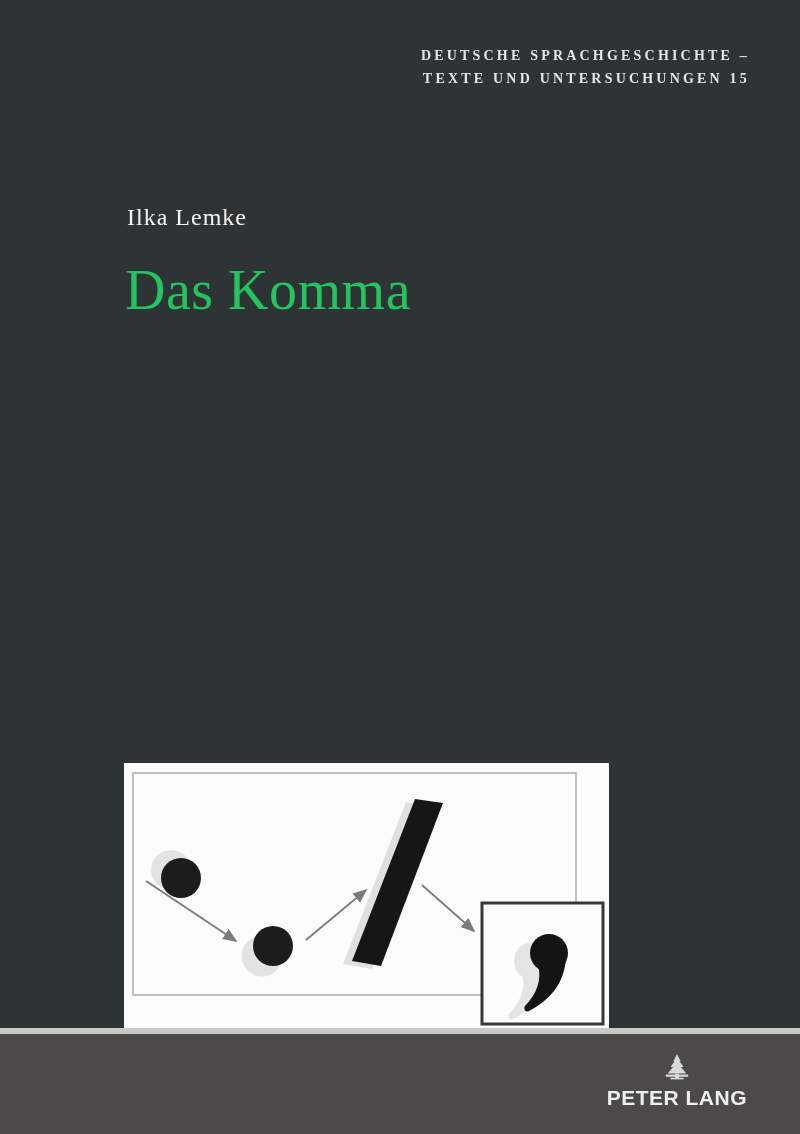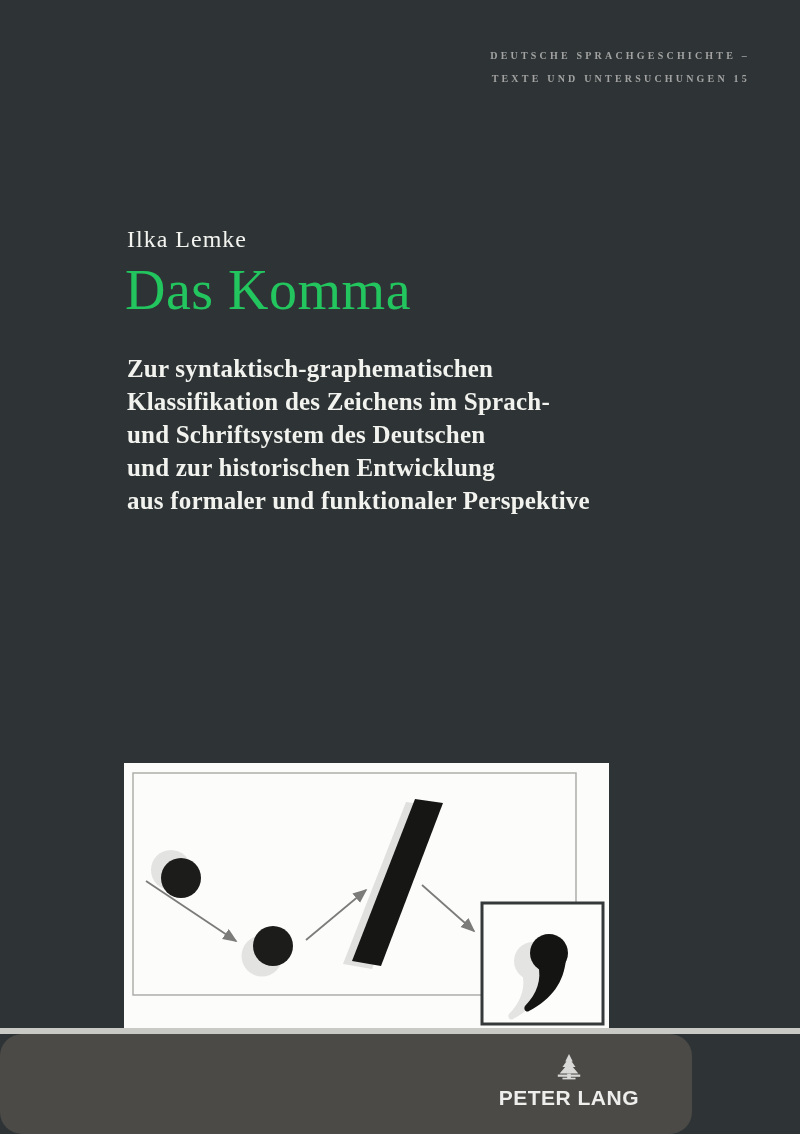--- a/index.html
+++ b/index.html
@@ -1,64 +1,57 @@
 <!DOCTYPE html>
 <html><head>
 <meta charset="utf-8">
 <style>
   html,body{margin:0;padding:0;}
   body{width:800px;height:1134px;position:relative;overflow:hidden;
        font-family:"Liberation Serif","DejaVu Serif",serif;}
   .cover{position:absolute;inset:0;background:#2e3435;}
 
   .series{position:absolute;top:44px;right:50px;text-align:right;
-          color:#a3a3a3;font-size:10px;font-weight:700;line-height:23px;
+          color:#e5e5e5;font-size:14px;font-weight:700;line-height:23px;
           letter-spacing:3.2px;}
   .author{position:absolute;left:127px;top:204px;color:#f3f4f0;
-          font-size:24px;letter-spacing:1px;margin-top:22px;}
+          font-size:24px;letter-spacing:1px;}
   .title{position:absolute;left:125px;top:258px;color:#22c55e;
          font-size:56px;letter-spacing:0.5px;}
   .subtitle{position:absolute;left:127px;top:352px;color:#f2f3ef;
             font-size:25px;font-weight:700;line-height:33px;letter-spacing:0.2px;}
 
   .panel{position:absolute;left:124px;top:763px;width:485px;height:265px;
          background:#fcfcfa;}
   .panel svg{position:absolute;inset:0;display:block;}
 
   .bottom-strip{position:absolute;left:0;top:1028px;width:800px;height:6px;
                 background:#c9c9c6;}
-  .footer{position:absolute;left:0;top:1034px;width:692px;height:100px;
-          background:#4b4a47;border-radius:22px;}
+  .footer{position:absolute;left:0;top:1034px;width:800px;height:100px;
+          background:#4b4a47;}
   .publisher{position:absolute;top:20px;right:53px;display:flex;
              flex-direction:column;align-items:center;}
   .publisher-name{font-family:"Liberation Sans","DejaVu Sans",sans-serif;
                   font-weight:700;font-size:21px;letter-spacing:0.5px;
                   color:#eeeeec;margin-top:4px;white-space:nowrap;}
 </style>
 </head>
 <body>
 
 <div class="cover">
 
   <div class="series">
     <div>DEUTSCHE SPRACHGESCHICHTE –</div>
     <div>TEXTE UND UNTERSUCHUNGEN 15</div>
   </div>
 
   <div class="author">Ilka Lemke</div>
 
   <div class="title">Das Komma</div>
 
-  <div class="subtitle">
-    <div>Zur syntaktisch-graphematischen</div>
-    <div>Klassifikation des Zeichens im Sprach-</div>
-    <div>und Schriftsystem des Deutschen</div>
-    <div>und zur historischen Entwicklung</div>
-    <div>aus formaler und funktionaler Perspektive</div>
-  </div>
 
   <div class="panel">
     <svg width="485" height="265" viewBox="0 0 485 265">
       <defs>
         <marker id="ah" markerWidth="9" markerHeight="8" refX="7.5" refY="3.5" orient="auto">
           <path d="M0,0 L8.5,3.5 L0,7 Z" fill="#7b7b79"></path>
         </marker>
       </defs>
 
       <rect x="9" y="10" width="443" height="222" fill="none" stroke="#adadab" stroke-width="1.5"></rect>

